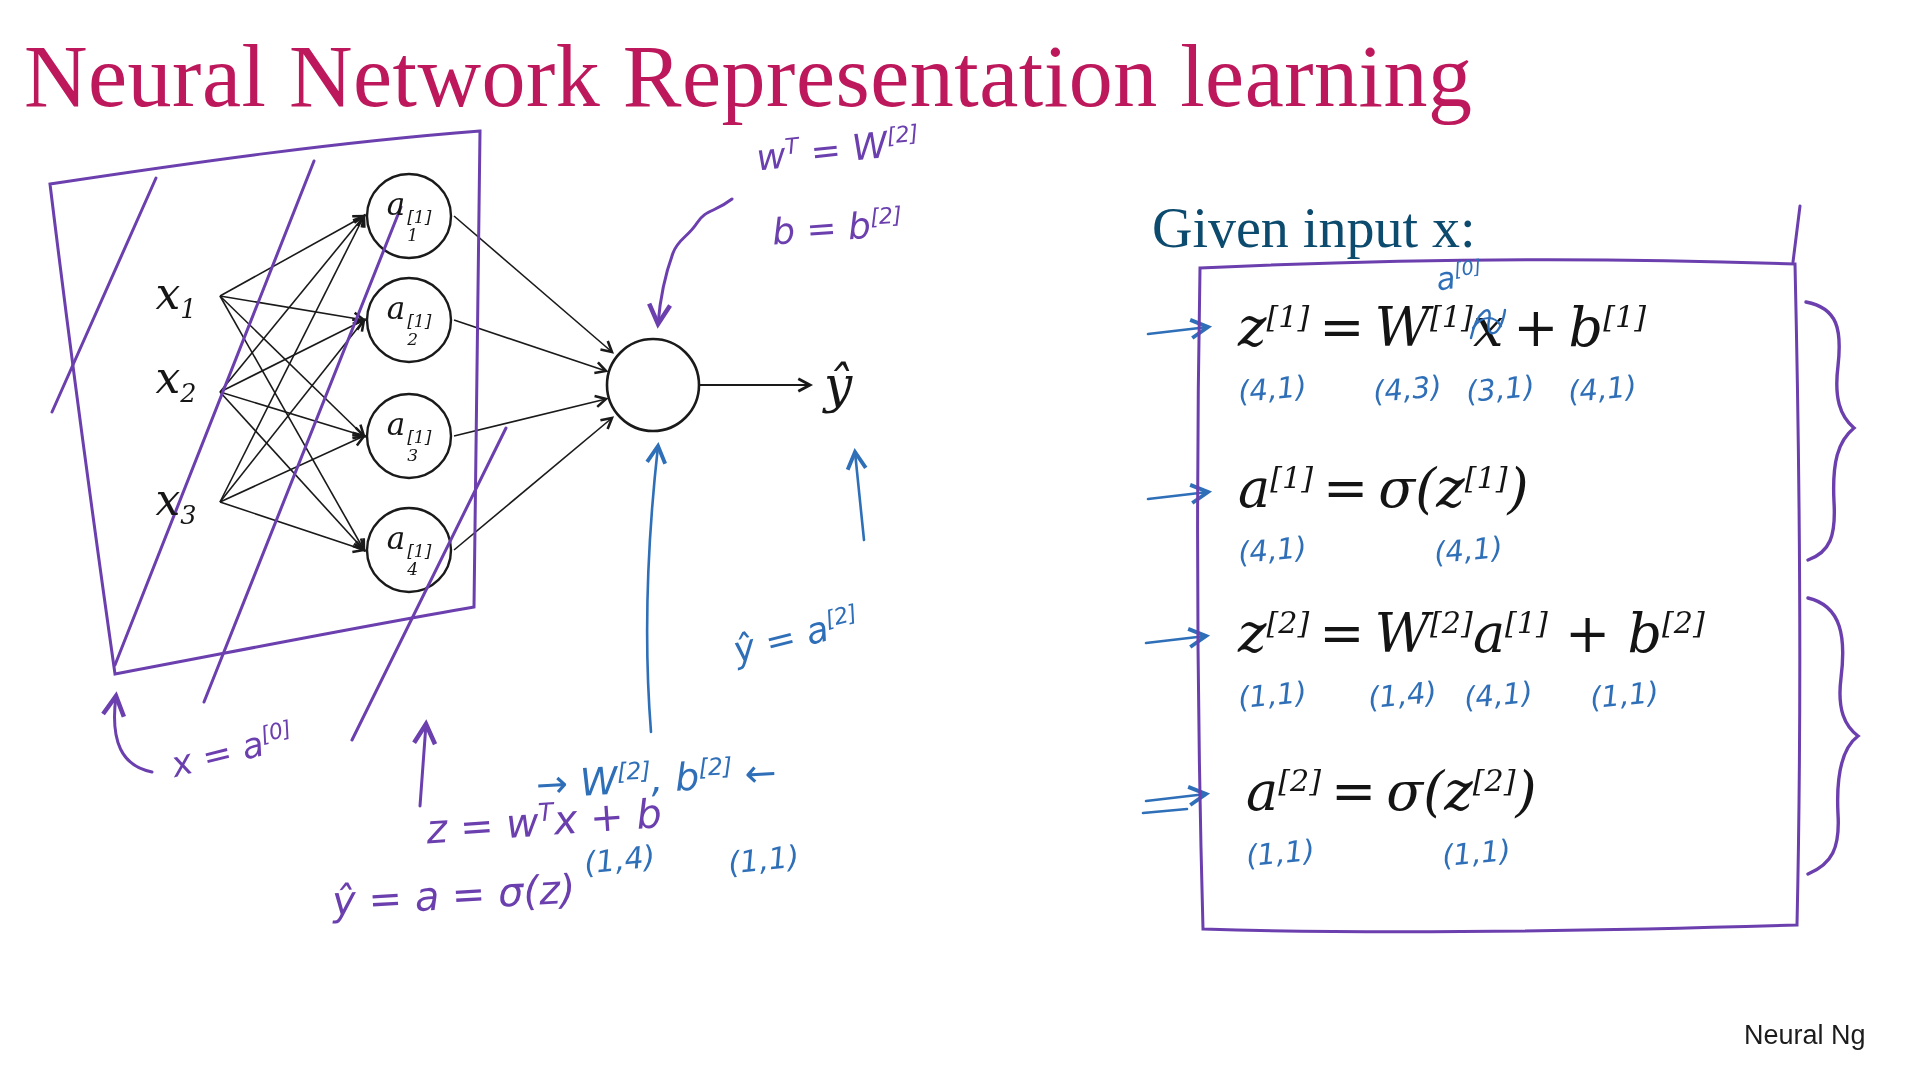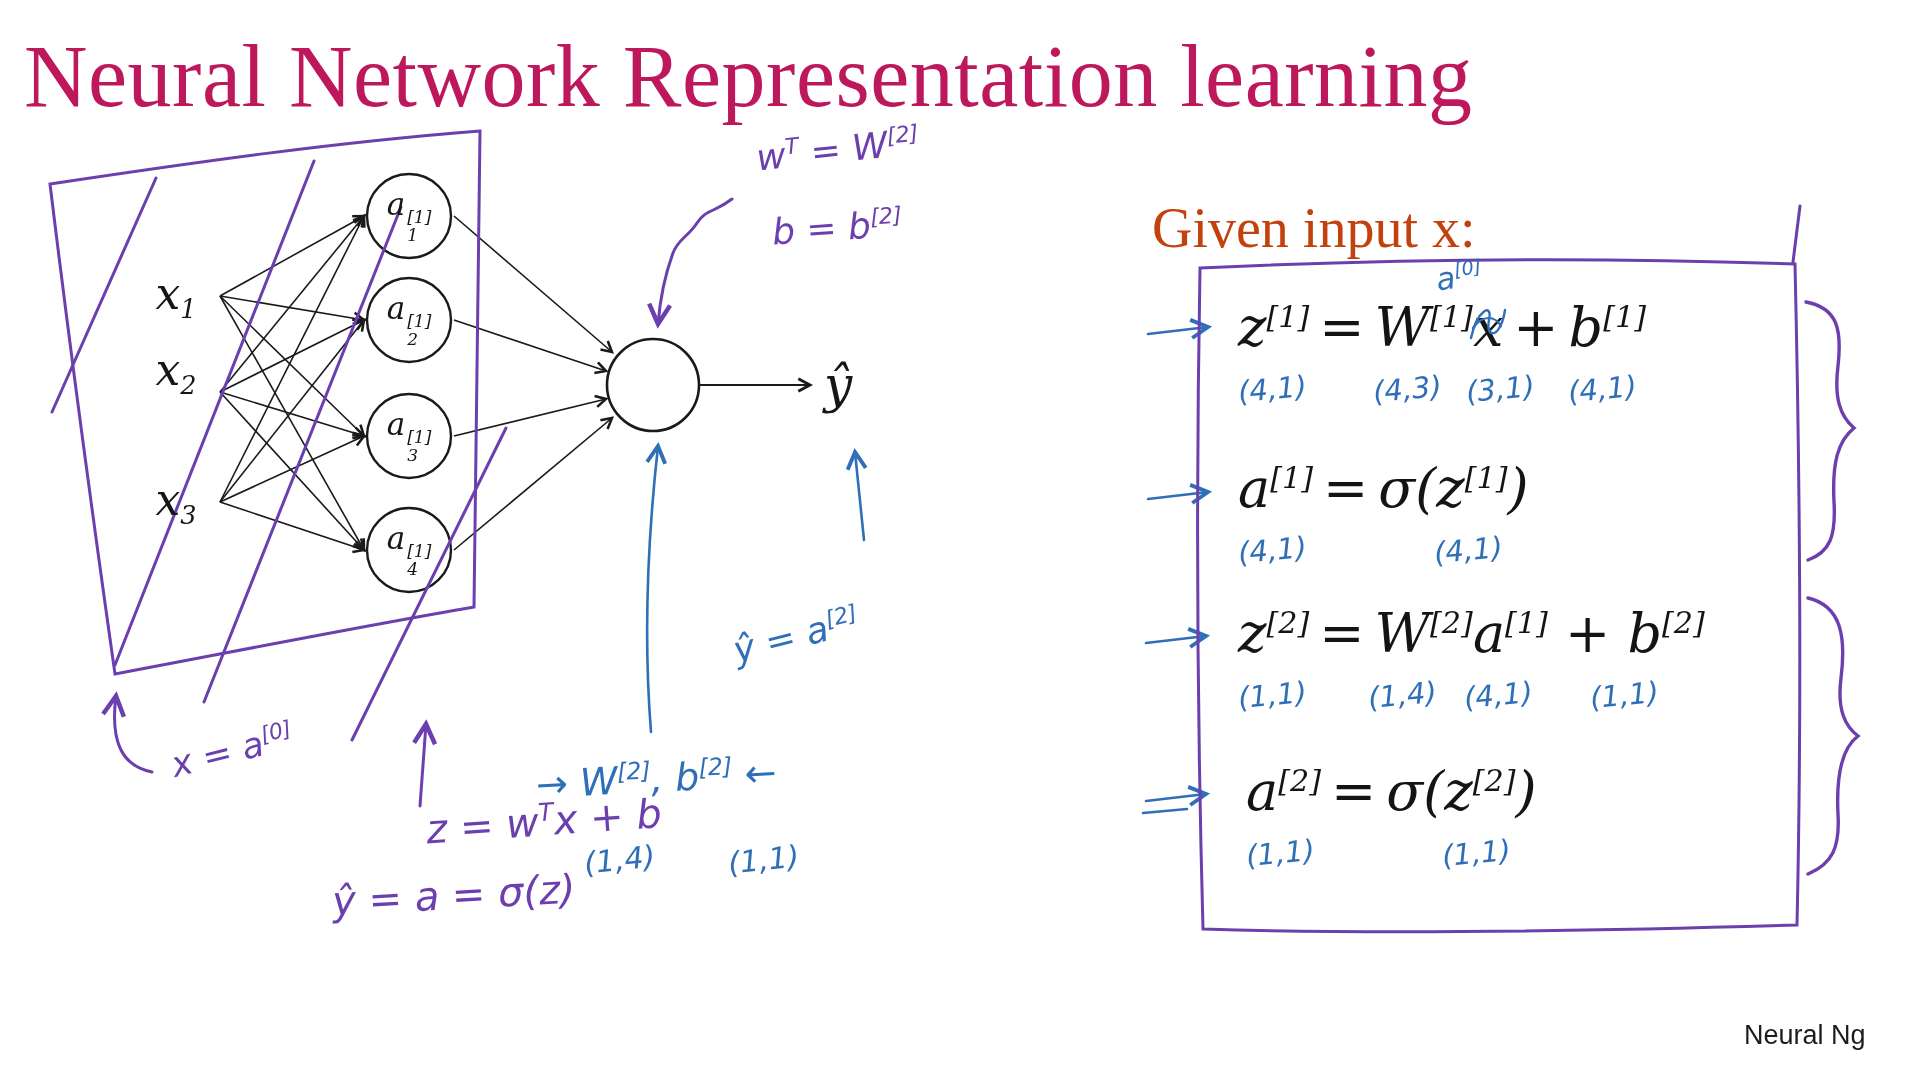--- a/index.html
+++ b/index.html
@@ -16,21 +16,21 @@
   .blue{color:var(--blue,#2f6fb8)}
   .stk{display:inline-flex;flex-direction:column;font-size:55%;line-height:1.1;vertical-align:-0.45em;margin-left:2px}
   .eq-row{position:absolute}
   .eq-text{font-family:"DejaVu Serif",serif;font-style:italic;font-size:54px;color:#141414;white-space:nowrap}
   .eq-text sup{font-size:56%}
   .sign{margin:0 10px}
   .dim{position:absolute;top:76px;font-size:29px;transform:rotate(-5deg)}
   .x-wrap{position:relative;display:inline-block}
   .scrib{position:absolute;left:-10px;top:-2px;overflow:visible}
   .a0-overlay{position:absolute;left:198px;top:-38px;font-size:31px;transform:rotate(-8deg)}
-  .heading{font-family:"Liberation Serif",serif;font-size:56px;color:#c2410c;white-space:nowrap}
+  .heading{font-family:"Liberation Serif",serif;font-size:56px;color:#0c4a6e;white-space:nowrap}
   .credit{font-family:"Liberation Sans",sans-serif;font-size:27px;color:#1c1c1c;white-space:nowrap}
   .in-label{font-size:44px}
   .neuron-label{font-size:31px}
   .yhat-label{font-size:50px}
 </style>
 </head>
 <body>
 
 <div class="stage">
 
@@ -111,21 +111,21 @@
 
     <g fill="none" stroke="#6b3fae" stroke-width="3.4" stroke-linecap="round">
       <path d="M 1806 302 C 1838 308 1842 330 1838 366 C 1834 398 1840 416 1854 428 C 1838 441 1832 462 1834 502 C 1836 536 1830 552 1808 560"></path>
       <path d="M 1808 598 C 1842 606 1846 638 1841 678 C 1837 710 1845 726 1858 736 C 1842 748 1836 774 1838 814 C 1840 848 1832 864 1808 874"></path>
     </g>
   </svg>
 
   <div class="abs title" style="left:24px;top:26px">Neural Network Representation learning</div>
 
   <div class="abs math in-label center" style="left:176px;top:296px"><span>x</span><sub>1</sub></div>
-  <div class="abs math in-label center" style="left:176px;top:372px"><span>x</span><sub>2</sub></div>
+  <div class="abs math in-label center" style="left:176px;top:380px"><span>x</span><sub>2</sub></div>
   <div class="abs math in-label center" style="left:176px;top:502px"><span>x</span><sub>3</sub></div>
 
   <div class="abs math neuron-label center" style="left:409px;top:216px"><span>a</span><span class="stk">
         <span>[1]</span>
         <span>1</span>
       </span></div>
   <div class="abs math neuron-label center" style="left:409px;top:320px"><span>a</span><span class="stk">
         <span>[1]</span>
         <span>2</span>
       </span></div>

